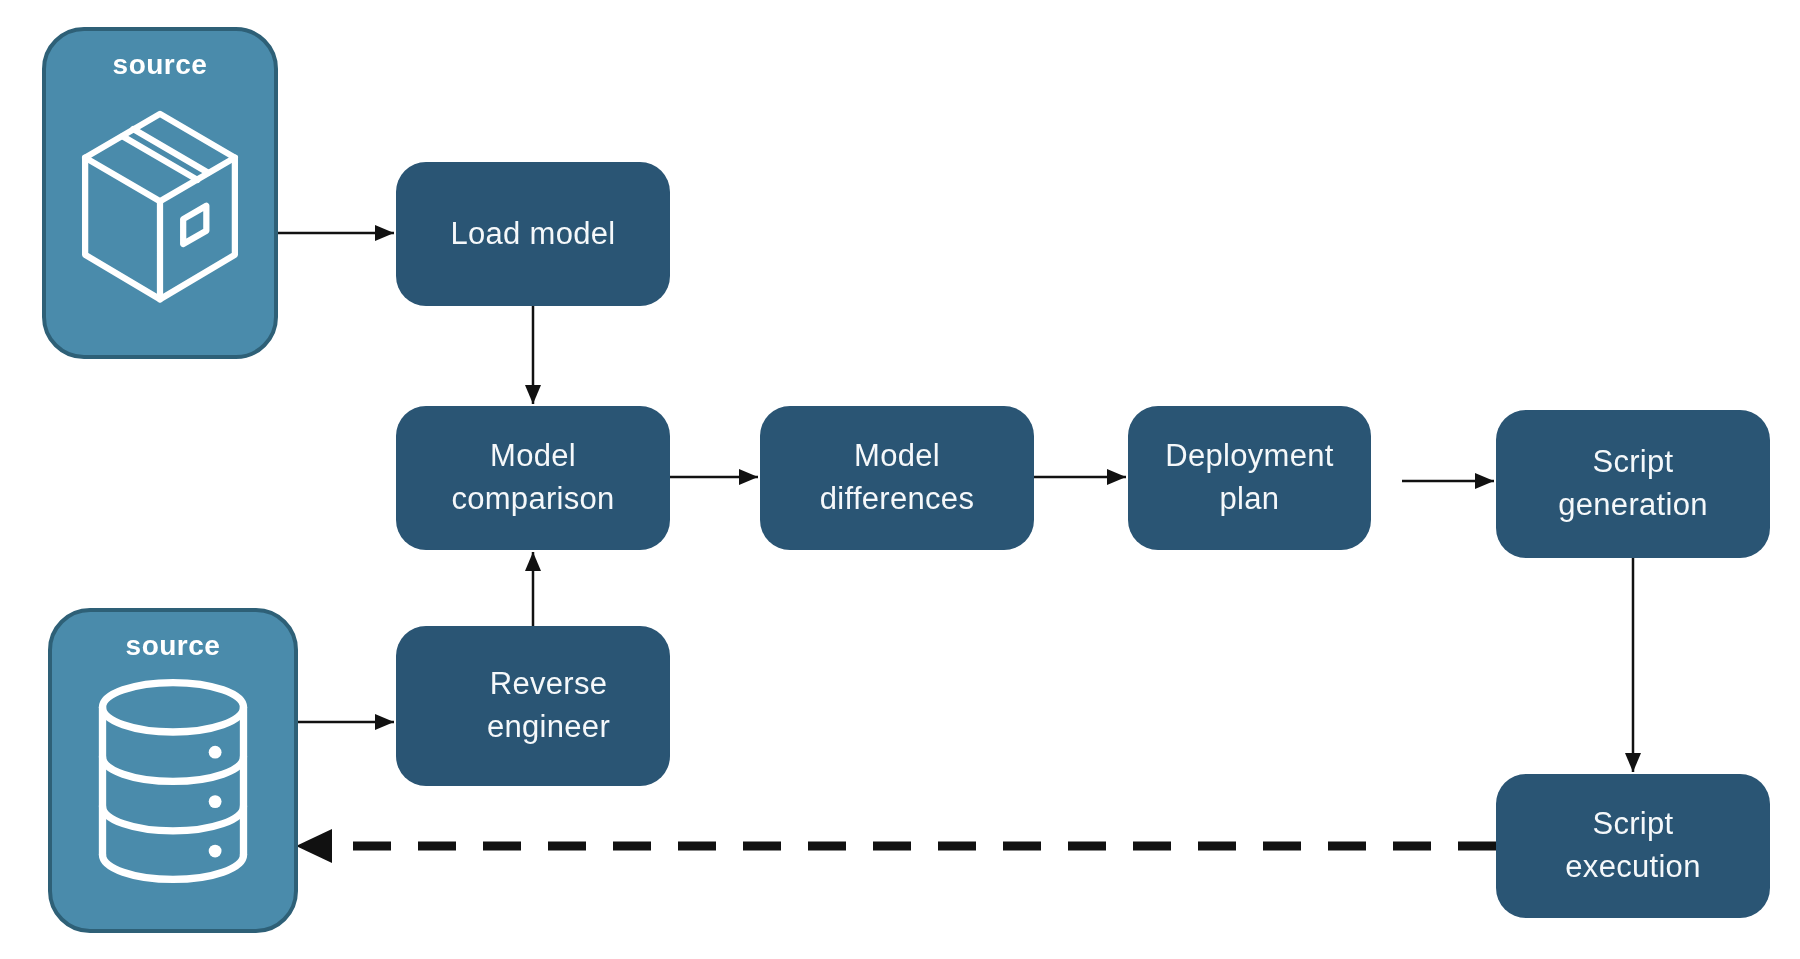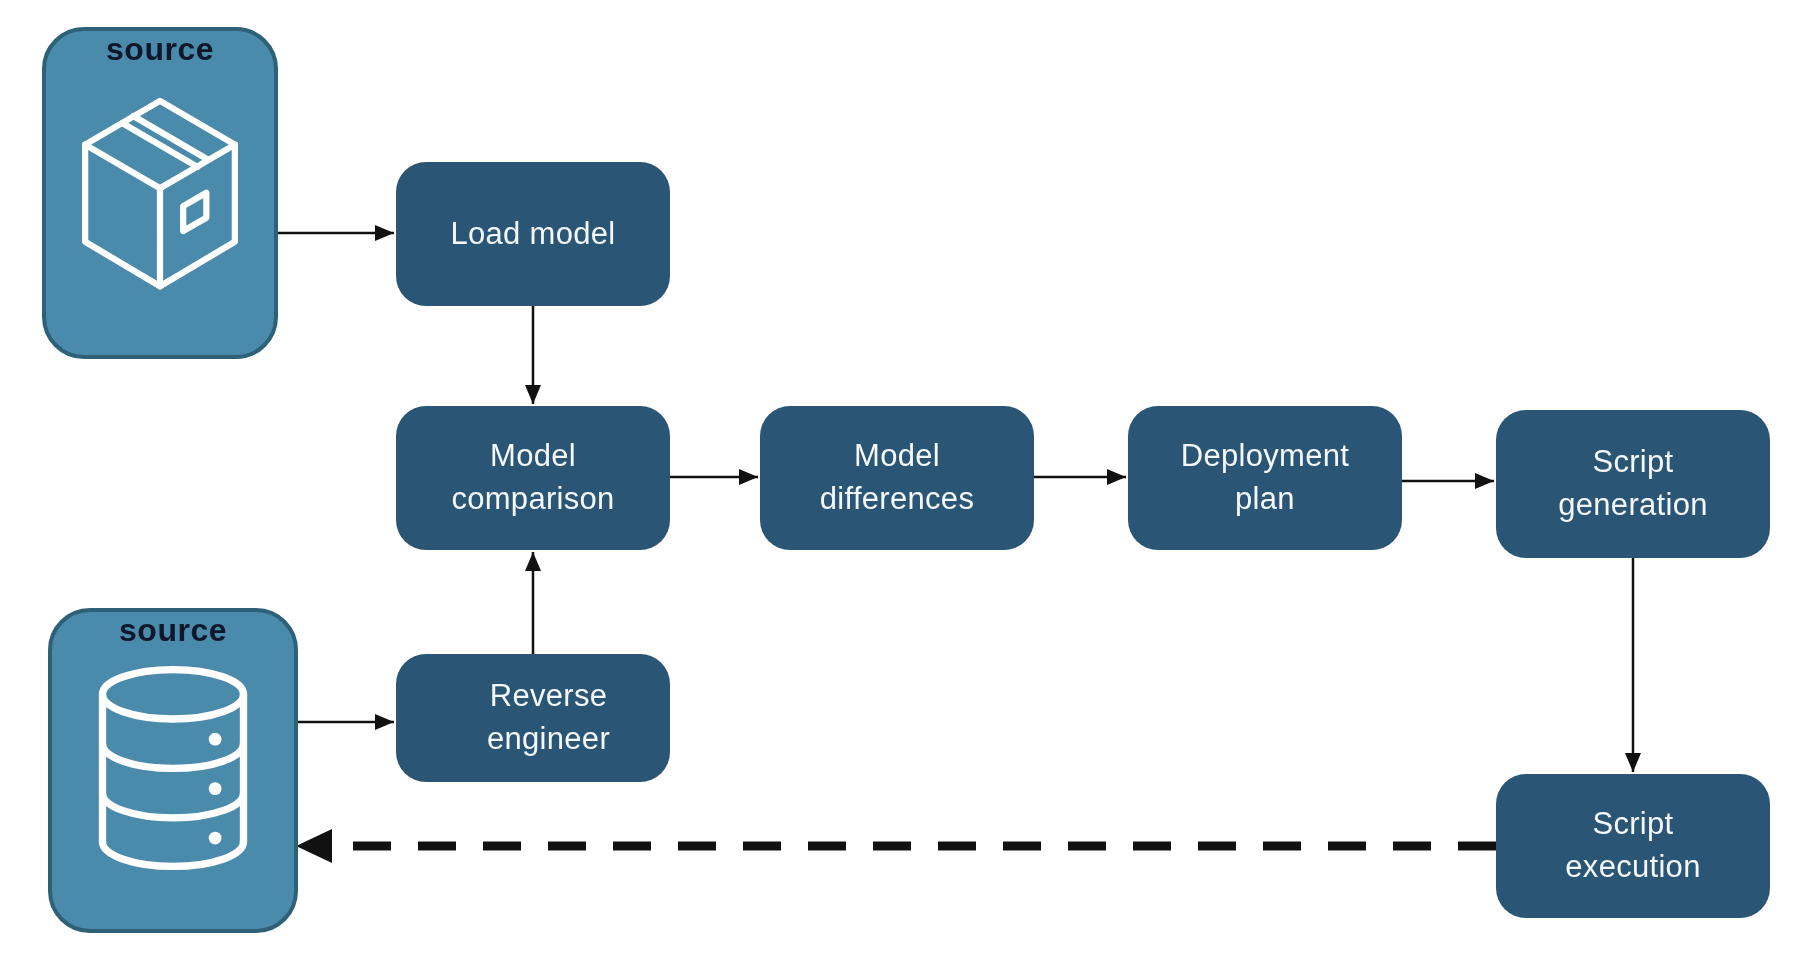--- a/index.html
+++ b/index.html
@@ -54,24 +54,25 @@
     position: absolute;
     background: #4A8BAB;
     border: 4px solid #2E6077;
     border-radius: 42px;
     box-sizing: border-box;
     display: flex;
     flex-direction: column;
     align-items: center;
   }
   .container-label {
-    color: #0f172a;
-    font-size: 32px;
+    color: #ffffff;
+    font-size: 28px;
     font-weight: bold;
     letter-spacing: 0.5px;
+    margin-top: 18px;
   }
   .container-icon {
     display: block;
   }
   .icon-package { margin-top: 24px; }
   .icon-database { margin-top: 16px; }
 </style>
 </head>
 <body>
 
@@ -135,31 +136,31 @@
   <div class="node" style="left:396px; top:406px; width:274px; height:144px;">
     <div class="node-label">Model
 comparison</div>
   </div>
 
   <div class="node" style="left:760px; top:406px; width:274px; height:144px;">
     <div class="node-label">Model
 differences</div>
   </div>
 
-  <div class="node" style="left:1128px; top:406px; width:274px; height:144px;">
+  <div class="node" style="left:1128px; top:406px; width:243px; height:144px;">
     <div class="node-label">Deployment
 plan</div>
   </div>
 
   <div class="node" style="left:1496px; top:410px; width:274px; height:148px;">
     <div class="node-label">Script
 generation</div>
   </div>
 
-  <div class="node" style="left:396px; top:654px; width:274px; height:128px;padding-left:31px;">
+  <div class="node" style="left:396px; top:626px; width:274px; height:160px;padding-left:31px;">
     <div class="node-label">Reverse
 engineer</div>
   </div>
 
   <div class="node" style="left:1496px; top:774px; width:274px; height:144px;">
     <div class="node-label">Script
 execution</div>
   </div>
 
 </div>

